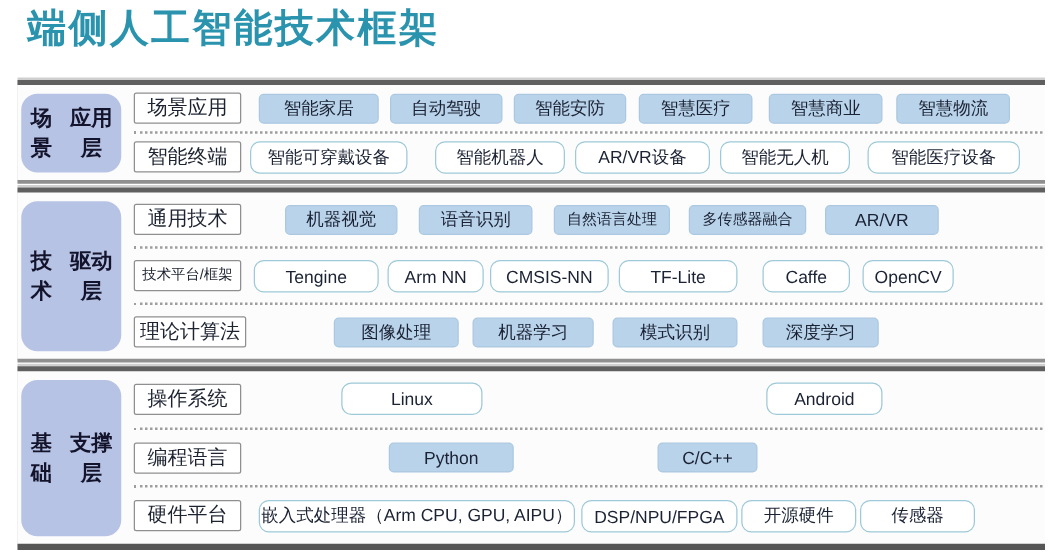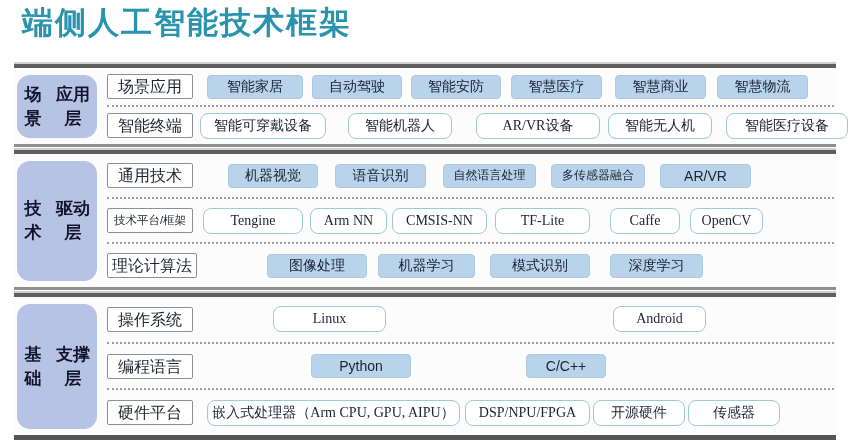--- a/index.html
+++ b/index.html
@@ -35,21 +35,21 @@
     flex-shrink:0; width:86px; height:25px; line-height:23px; text-align:center;
     background:#ffffff; border:1px solid #8f8f8f; border-radius:2px; font-size:16px;
     white-space:nowrap;
   }
   .rowlabel.sm { font-size:11.5px; }
   .chip {
     flex-shrink:0; height:24px; display:inline-flex; align-items:center; justify-content:center;
     font-size:14px; white-space:nowrap; color:#1b2233;
   }
   .chip.blue { background:#b9d3ea; border:1px solid #abc8e1; border-radius:4px; }
-  .chip.wht  { background:#ffffff; border:1px solid #9dc9d8; border-radius:8px; height:26px;font-family:Liberation Serif, serif; }
+  .chip.wht  { background:#ffffff; border:1px solid #9dc9d8; border-radius:8px; height:26px; }
   .chip.sm   { font-size:12px; }
 </style>
 </head>
 <body>
 
 <div class="page">
 
   <div class="title">端侧人工智能技术框架</div>
 
   <section class="panel" style="top:64px;height:83px">
@@ -65,21 +65,21 @@
         <div class="chip blue" style="margin-left:9px;width:90px">智能安防</div>
         <div class="chip blue" style="margin-left:10px;width:91px">智慧医疗</div>
         <div class="chip blue" style="margin-left:13px;width:91px">智慧商业</div>
         <div class="chip blue" style="margin-left:11px;width:91px">智慧物流</div>
       </div>
       <div class="dash"></div>
       <div class="row">
         <div class="rowlabel">智能终端</div>
         <div class="chip wht" style="margin-left:7px;width:126px">智能可穿戴设备</div>
         <div class="chip wht" style="margin-left:22px;width:104px">智能机器人</div>
-        <div class="chip wht" style="margin-left:24px;width:124px">AR/VR设备</div>
+        <div class="chip wht" style="margin-left:8px;width:108px">AR/VR设备</div>
         <div class="chip wht" style="margin-left:8px;width:104px">智能无人机</div>
         <div class="chip wht" style="margin-left:14px;width:122px">智能医疗设备</div>
       </div>
     </div>
   </section>
 
   <section class="panel" style="top:150px;height:140px">
     <div class="side">
       <span>技术</span>
       <span>驱动层</span>

